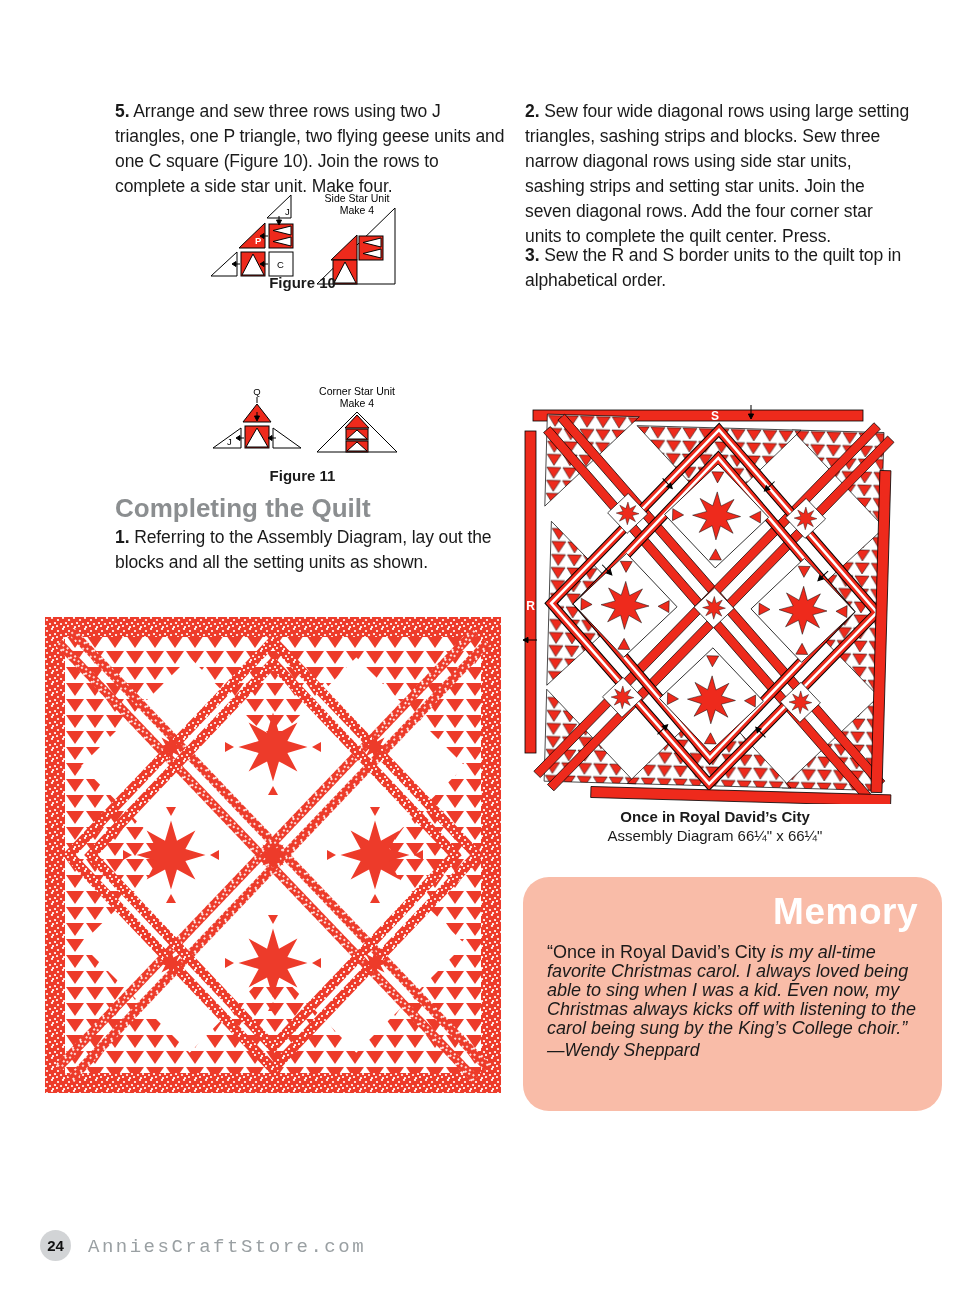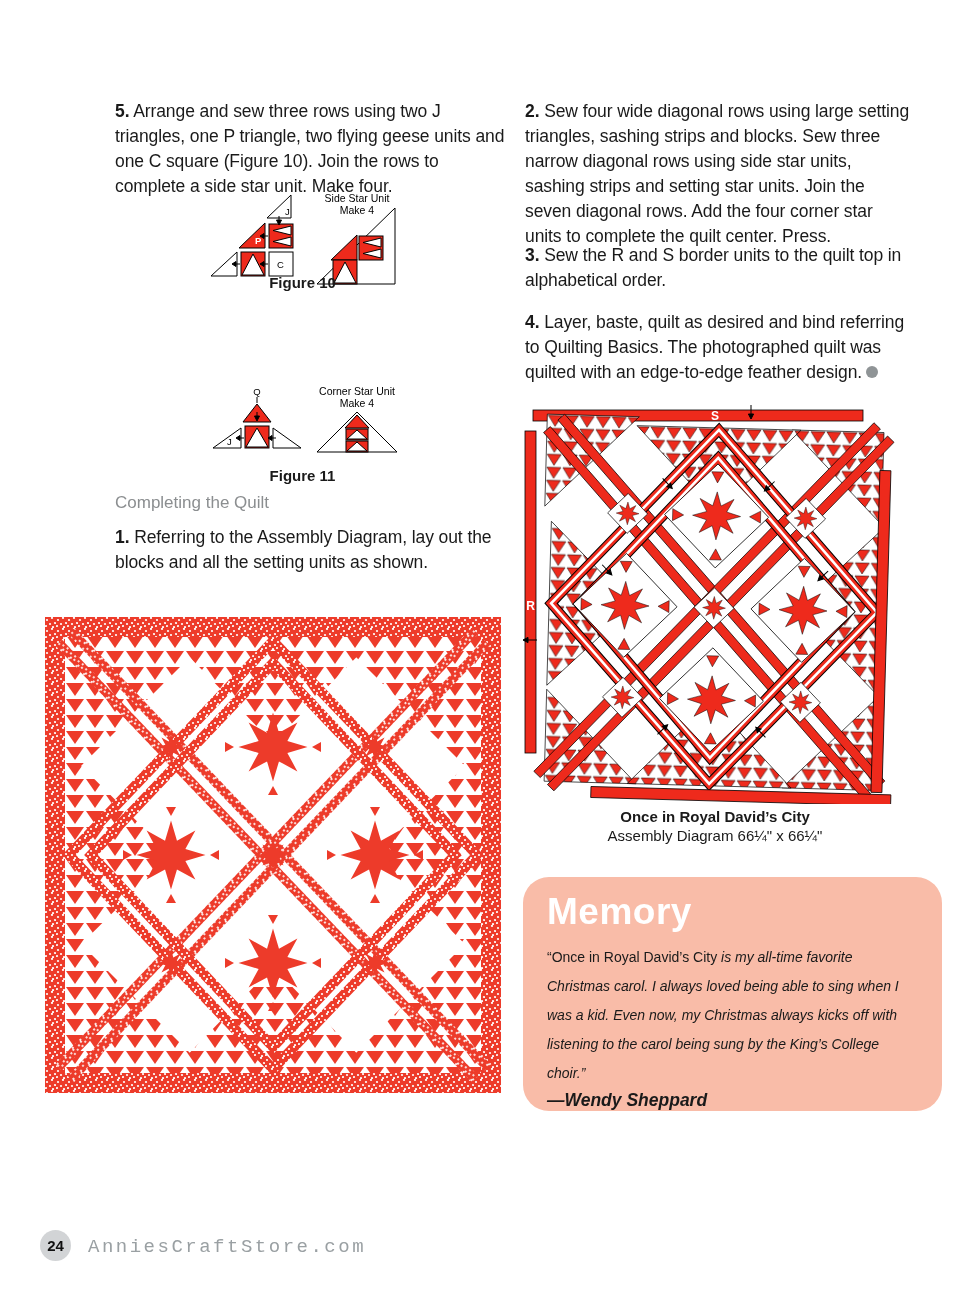--- a/index.html
+++ b/index.html
@@ -2,29 +2,29 @@
 <html style="--red: #ee2a1c; --photo_red: #ed3b2a; --salmon: #f9bca8; --heading_gray: #8b8e90; --end_dot_gray: #8f9496; --badge_gray: #d2d4d6; --footer_gray: #9aa0a3;"><head>
 <meta charset="utf-8">
 <style>
   html,body{margin:0;padding:0;background:#e9e9e9;}
   .page{position:relative;width:976px;height:1300px;background:#ffffff;margin:0 auto;
         font-family:"Liberation Sans",sans-serif;color:#1a1a1a;overflow:hidden;}
   p.step{position:absolute;margin:0;font-size:17.5px;line-height:25px;letter-spacing:-0.1px;}
   p.step b{font-weight:bold;}
   .figwrap{position:absolute;}
   .figcap{position:absolute;margin:0;font-weight:bold;font-size:15px;text-align:center;}
-  .grayhead{position:absolute;margin:0;color:var(--heading_gray);font-size:17px;font-weight:normal;}
+  .grayhead{position:absolute;margin:0;color:var(--heading_gray);font-size:26px;font-weight:bold;}
   .asm-caption{position:absolute;text-align:center;}
   .asm-caption .t1{font-weight:bold;font-size:15px;margin:0;}
   .asm-caption .t2{font-size:15px;margin:2px 0 0 0;}
   .memory{position:absolute;background:var(--salmon);border-radius:26px;padding:14px 24px 16px 24px;box-sizing:border-box;}
-  .memory h2{margin:0 0 10px 0;color:#ffffff;font-size:37px;font-weight:bold;letter-spacing:0.5px;}
-  .memory p.quote{margin:0;font-size:14px;line-height:29px;font-style:italic;}
+  .memory h2{margin:0 0 10px 0;color:#ffffff;font-size:37px;font-weight:bold;letter-spacing:0.5px;text-align:right;}
+  .memory p.quote{margin:0;font-size:18px;line-height:19px;font-style:italic;}
   .memory .lead{font-style:normal;}
-  .memory p.attr{margin:0;font-size:17.5px;line-height:25px;font-style:italic;font-weight:bold;}
+  .memory p.attr{margin:0;font-size:17.5px;line-height:25px;font-style:italic;font-weight:normal;}
   .end-dot{display:inline-block;width:12px;height:12px;border-radius:50%;background:var(--end_dot_gray);
            vertical-align:baseline;margin-left:4px;}
   .footer-badge{position:absolute;width:31px;height:31px;border-radius:50%;background:var(--badge_gray);
                 display:flex;align-items:center;justify-content:center;font-weight:bold;font-size:15px;color:#111;}
   .footer-site{position:absolute;font-size:19px;letter-spacing:2.5px;color:var(--footer_gray);font-family:Liberation Mono, monospace;}
   svg text{font-family:"Liberation Sans",sans-serif;}
 </style>
 </head>
 <body>
 
@@ -213,23 +213,20 @@
   </div>
 
   <p class="step" style="left:525px;top:99px;width:388px;">
     <b>2.</b><span> Sew four wide diagonal rows using large setting triangles, sashing strips and blocks. Sew three narrow diagonal rows using side star units, sashing strips and setting star units. Join the seven diagonal rows. Add the four corner star units to complete the quilt center. Press.</span>
   </p>
 
   <p class="step" style="left:525px;top:243px;width:388px;">
     <b>3.</b><span> Sew the R and S border units to the quilt top in alphabetical order.</span>
   </p>
 
-  <p class="step" style="left:525px;top:310px;width:388px;">
-    <b>4.</b><span> Layer, baste, quilt as desired and bind referring to Quilting Basics. The photographed quilt was quilted with an edge-to-edge feather design.</span><span class="end-dot"></span>
-  </p>
 
   <div class="figwrap" style="left:519px;top:404px;width:386px;height:400px;">
     <svg width="386" height="400" viewBox="0 0 386 400">
       <defs>
         <pattern id="ptriB" width="16" height="13" patternUnits="userSpaceOnUse">
           <rect width="16" height="13" fill="#fff"></rect>
           <polygon points="1,1 15,1 8,12" fill="var(--red)" stroke="#000" stroke-width="0.5"></polygon>
         </pattern>
         <g id="star8b">
           <polygon points="0,-30 5.2,-12.5 21.2,-21.2 12.5,-5.2 30,0 12.5,5.2 21.2,21.2 5.2,12.5 0,30 -5.2,12.5 -21.2,21.2 -12.5,5.2 -30,0 -12.5,-5.2 -21.2,-21.2 -5.2,-12.5"></polygon>

